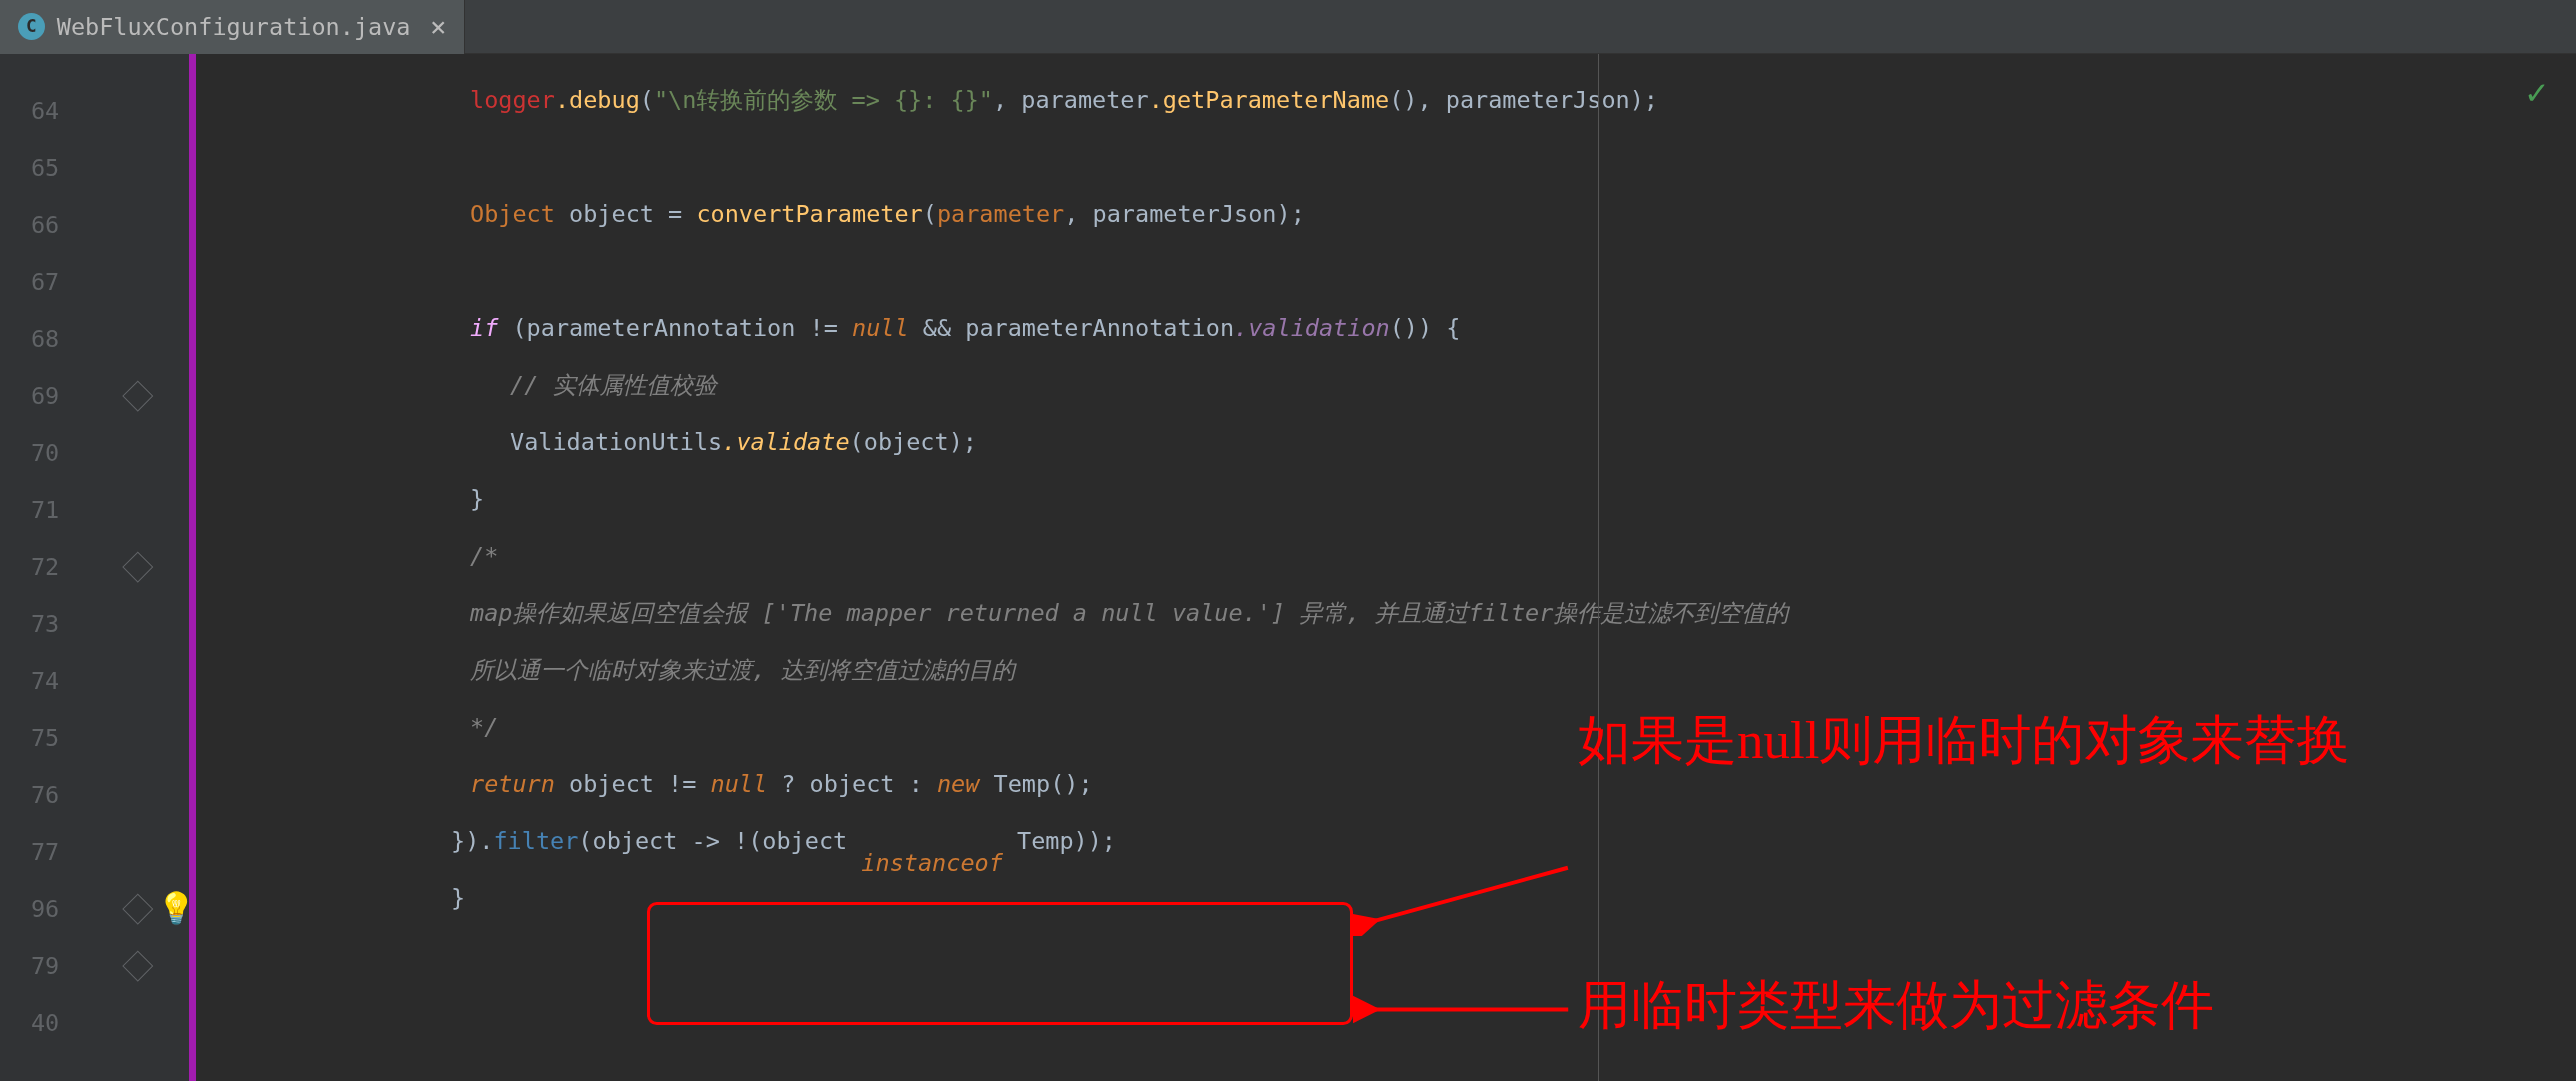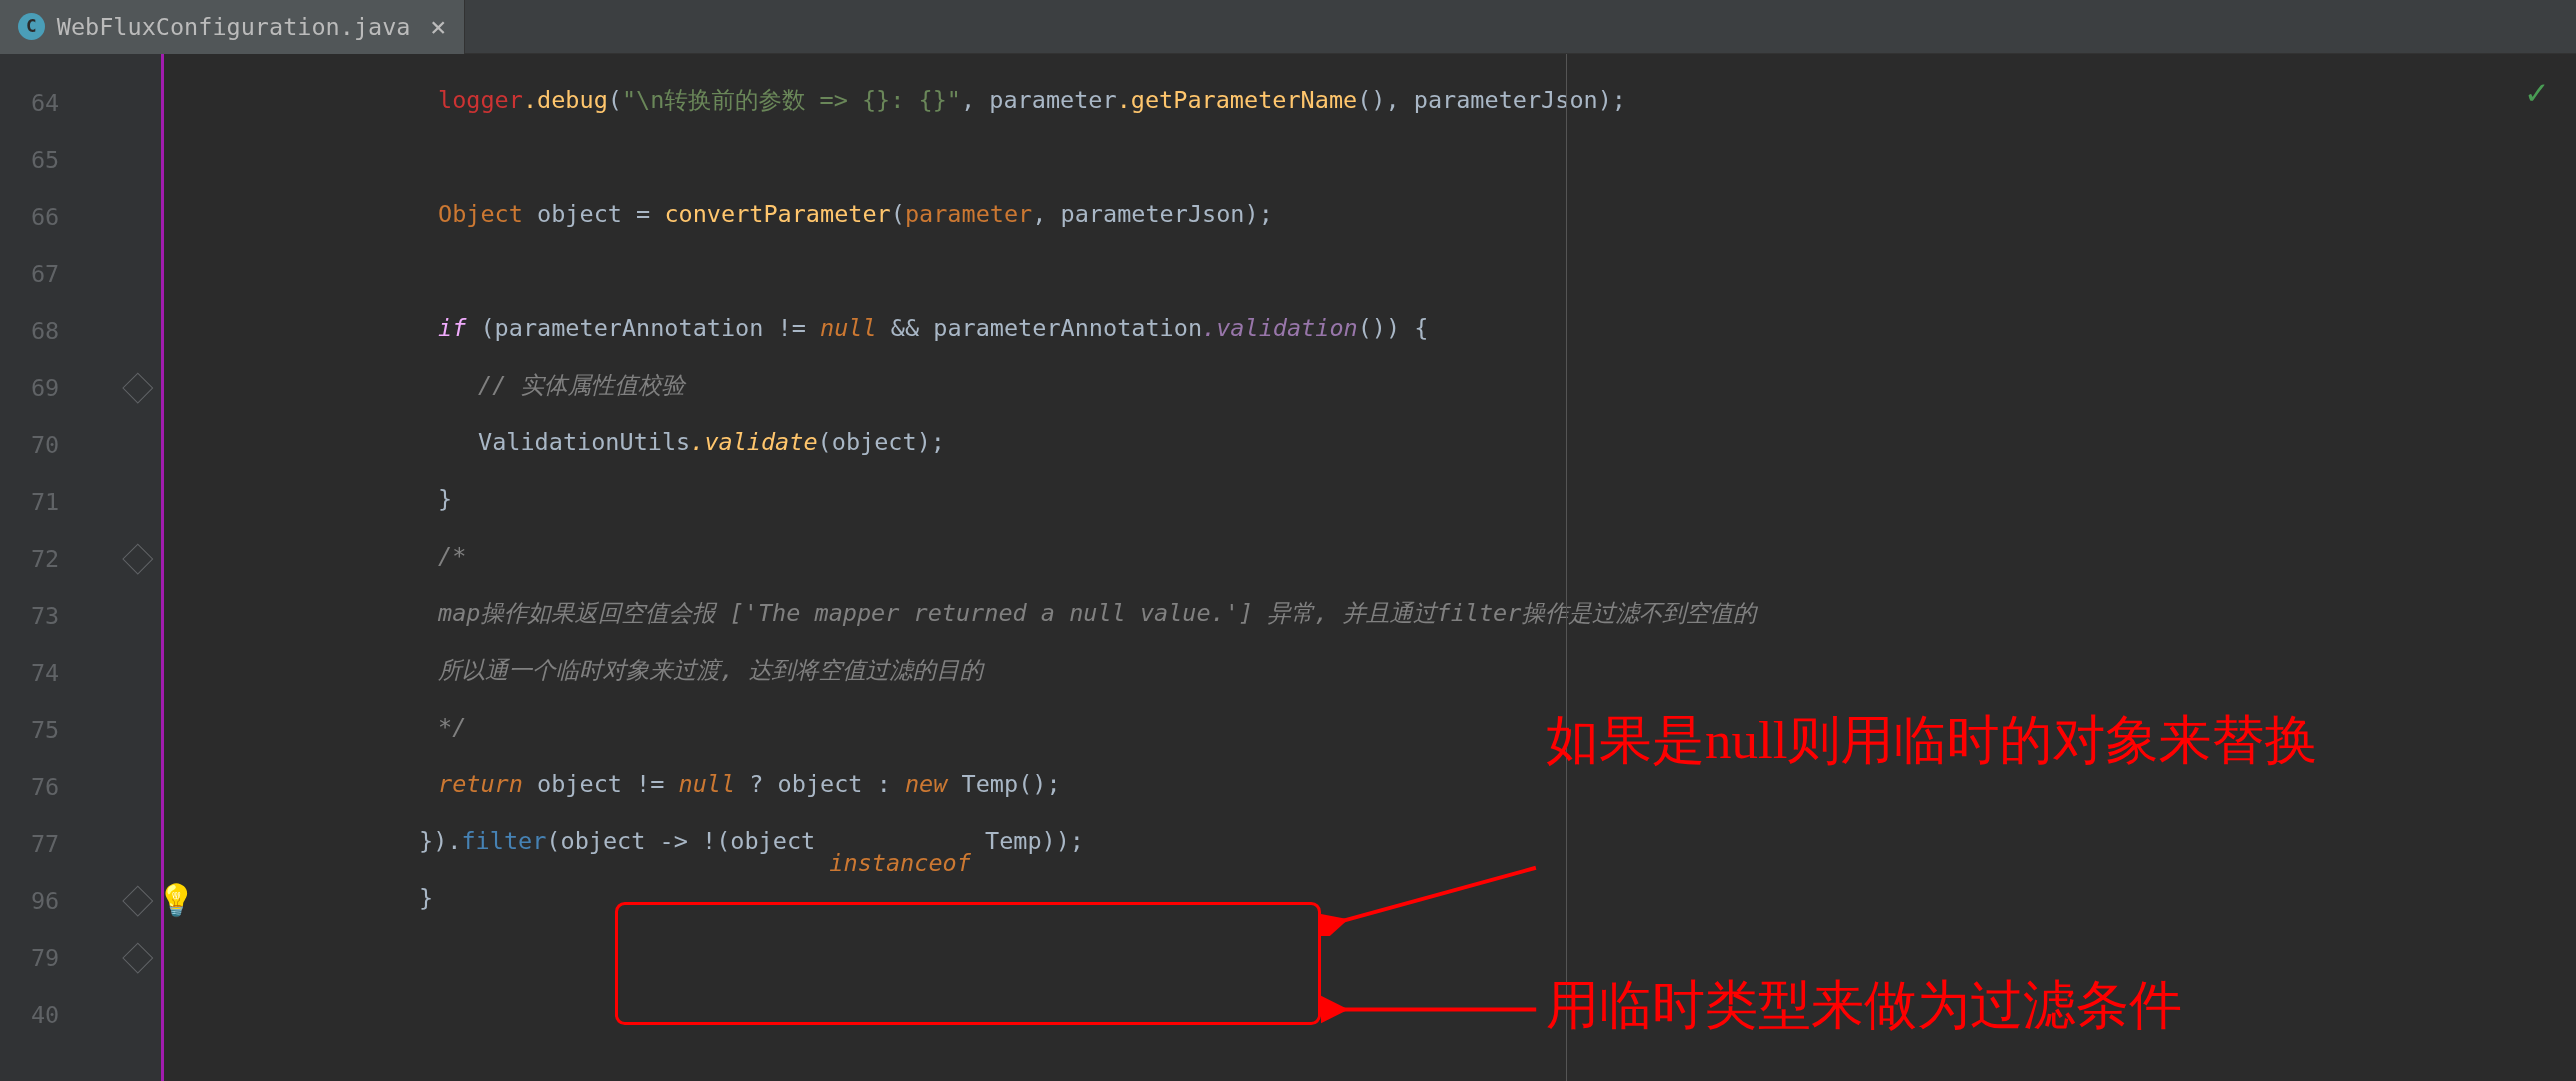--- a/index.html
+++ b/index.html
@@ -50,24 +50,24 @@
       font-size: 27.4px;
       cursor: pointer;
       margin-left: 7.8px;
     }
     .editor {
       display: flex;
       height: calc(100% - 54px);
       position: relative;
     }
     .gutter {
-      width: 164px;
+      width: 196px;
       background: #313335;
-      border-right: 3px solid #a21caf;
-      padding-top: 20px;
+      border-right: 7px solid #a21caf;
+      padding-top: 28px;
     }
     .gutter-row {
       height: 57px;
       display: flex;
       align-items: center;
       position: relative;
     }
     .line-number {
       width: 69px;
       text-align: right;

